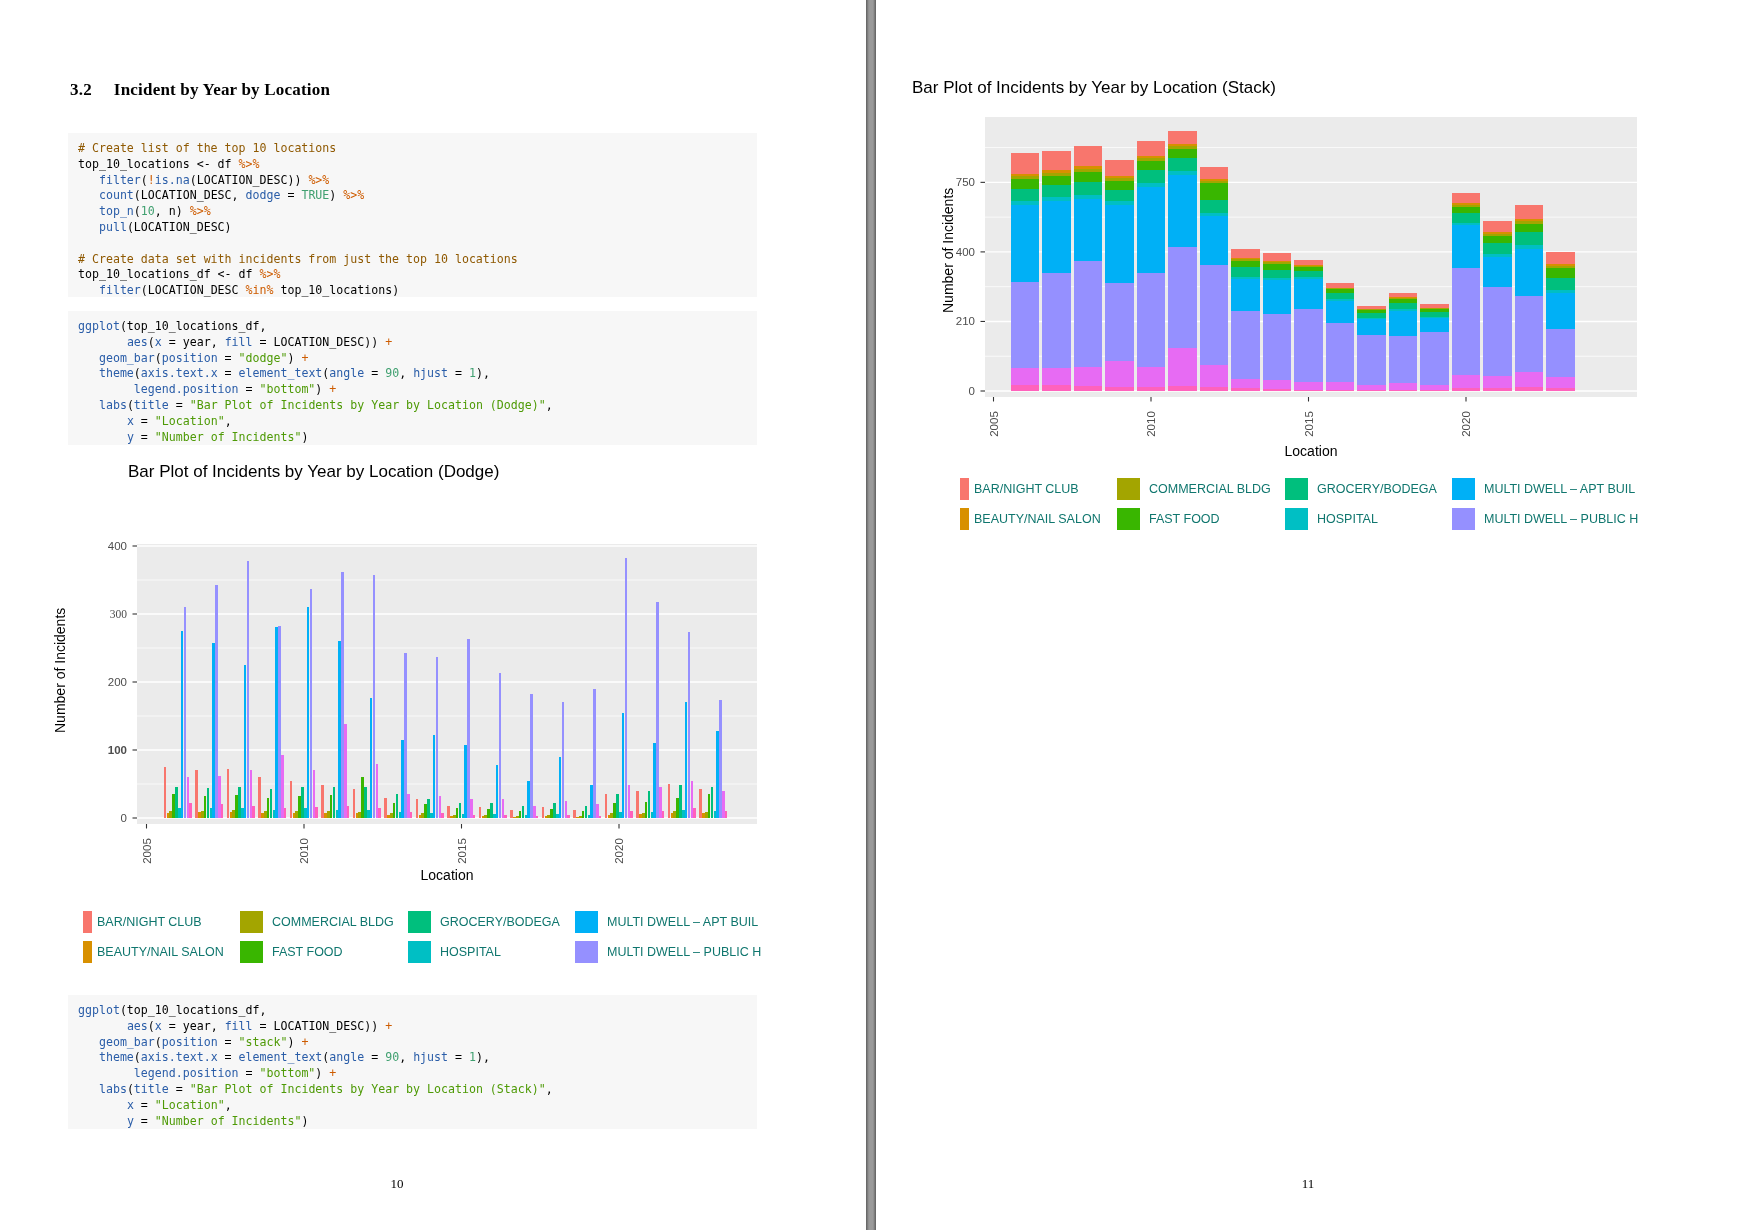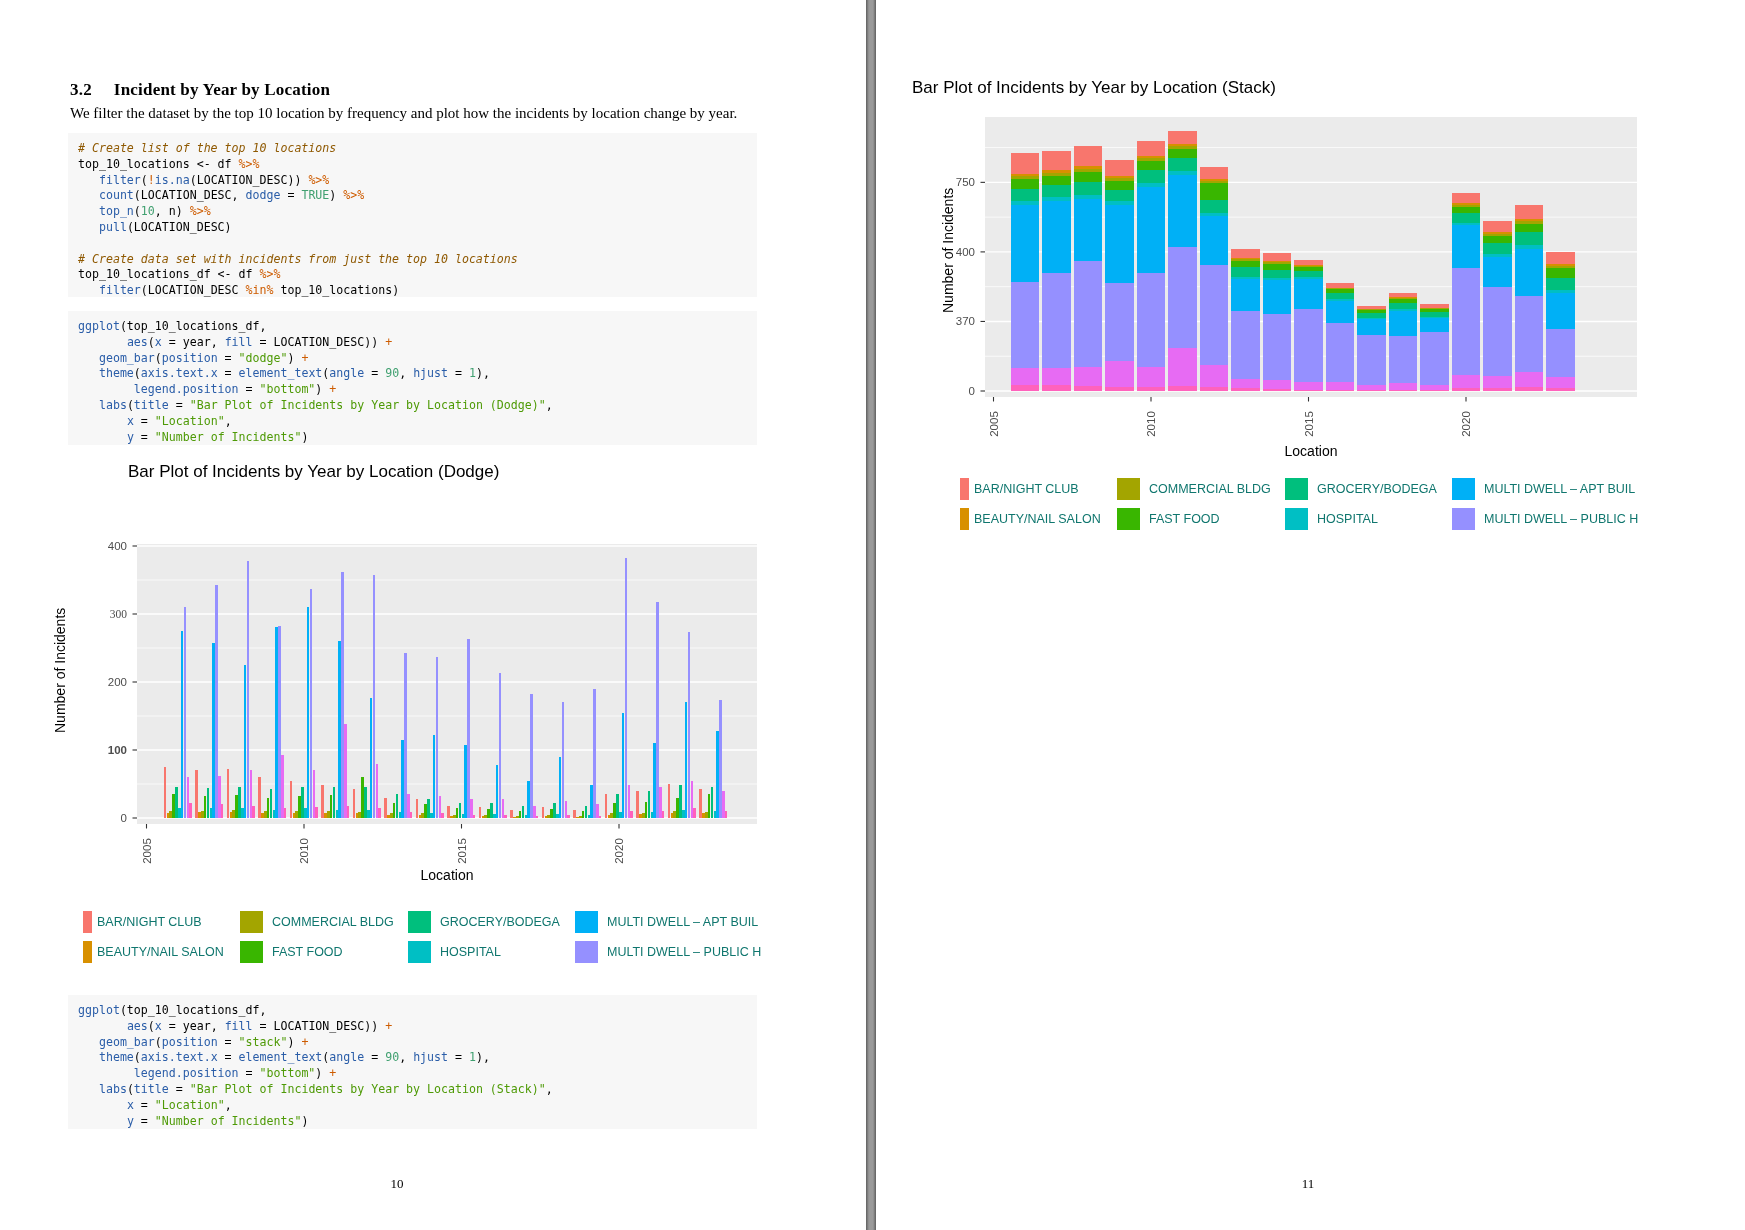--- a/index.html
+++ b/index.html
@@ -9,21 +9,21 @@
   .page{position:absolute;top:0;height:1230px;background:#fff;}
   #divider{position:absolute;top:0;height:1230px;width:10px;
            background:linear-gradient(to right,#5f5f5f,#9a9a9a 30%,#9a9a9a 70%,#5f5f5f);}
   .serif{font-family:"Liberation Serif",serif;color:#000;}
   .section-head{font-size:17px;font-weight:bold;letter-spacing:.2px;}
   .section-head .num{margin-right:22px;}
   .body-text{font-size:15px;}
   .codeblock{background:#f7f7f7;font-family:"DejaVu Sans Mono",monospace;
              font-size:11.6px;line-height:15.8px;padding:8px 10px;box-sizing:border-box;
              white-space:pre;color:#000;}
-  .co{color:#8f5902;font-style:italic;}
+  .co{color:#8f5902;}
   .kw{color:#2a5da8;}
   .st{color:#4e9a06;}
   .nu{color:#40a070;}
   .op{color:#ce5c00;}
   .chart-title{font-size:17px;color:#000;}
   .axis-title{font-size:14px;color:#000;}
   .ylab-rot{transform:rotate(-90deg);transform-origin:center;white-space:nowrap;}
   .ytick{font-size:11.5px;color:#4d4d4d;text-align:right;line-height:14px;}
   .xtick-wrap{width:0;height:0;overflow:visible;}
   .xtick{position:absolute;font-size:11.5px;color:#4d4d4d;white-space:nowrap;
@@ -39,21 +39,20 @@
 <div id="stage">
 
 <div class="page" style="left:0;width:866px;"></div>
 <div id="divider" style="left:866px;"></div>
 <div class="page" style="left:876px;width:869px;"></div>
 
 <div class="abs serif section-head" style="left:70px;top:80px;">
   <span class="num">3.2</span><span>Incident by Year by Location</span>
 </div>
 
-<div class="abs serif body-text" style="left:70px;top:105px;width:700px;">We filter the dataset by the top 10 location by frequency and plot how the incidents by location change by year.</div>
 
 <div id="code1" class="abs codeblock" style="left:68px;top:133px;width:689px;height:164px;"><span class="co"># Create list of the top 10 locations</span>
 top_10_locations &lt;- df <span class="op">%&gt;%</span>
    <span class="kw">filter</span>(<span class="op">!</span><span class="kw">is.na</span>(LOCATION_DESC)) <span class="op">%&gt;%</span>
    <span class="kw">count</span>(LOCATION_DESC, <span class="kw">dodge</span> = <span class="nu">TRUE</span>) <span class="op">%&gt;%</span>
    <span class="kw">top_n</span>(<span class="nu">10</span>, n) <span class="op">%&gt;%</span>
    <span class="kw">pull</span>(LOCATION_DESC)
 
 <span class="co"># Create data set with incidents from just the top 10 locations</span>
 top_10_locations_df &lt;- df <span class="op">%&gt;%</span>
@@ -545,21 +544,21 @@
         <line x1="2.5" x2="7" y1="134.9" y2="134.9" stroke="#333333" stroke-width="1.1"></line>
         <line x1="2.5" x2="7" y1="65.35" y2="65.35" stroke="#333333" stroke-width="1.1"></line>
         <line x1="15.5" x2="15.5" y1="280" y2="284.5" stroke="#333333" stroke-width="1.1"></line>
         <line x1="173" x2="173" y1="280" y2="284.5" stroke="#333333" stroke-width="1.1"></line>
         <line x1="330.5" x2="330.5" y1="280" y2="284.5" stroke="#333333" stroke-width="1.1"></line>
         <line x1="488" x2="488" y1="280" y2="284.5" stroke="#333333" stroke-width="1.1"></line>
       </svg>
     </div>
 <div id="stack-yticks">
       <div class="abs ytick" style="left: 927px; top: 384px; width: 48px;">0</div>
-      <div class="abs ytick" style="left: 927px; top: 314.45px; width: 48px;">370</div>
+      <div class="abs ytick" style="left: 927px; top: 314.45px; width: 48px;">210</div>
       <div class="abs ytick" style="left: 927px; top: 244.9px; width: 48px;">400</div>
       <div class="abs ytick" style="left: 927px; top: 175.35px; width: 48px;">750</div>
     </div>
 <div id="stack-xticks">
       <div class="abs xtick-wrap" style="left: 993.5px; top: 424px;">
         <div class="xtick">2005</div>
       </div>
       <div class="abs xtick-wrap" style="left: 1151px; top: 424px;">
         <div class="xtick">2010</div>
       </div>

